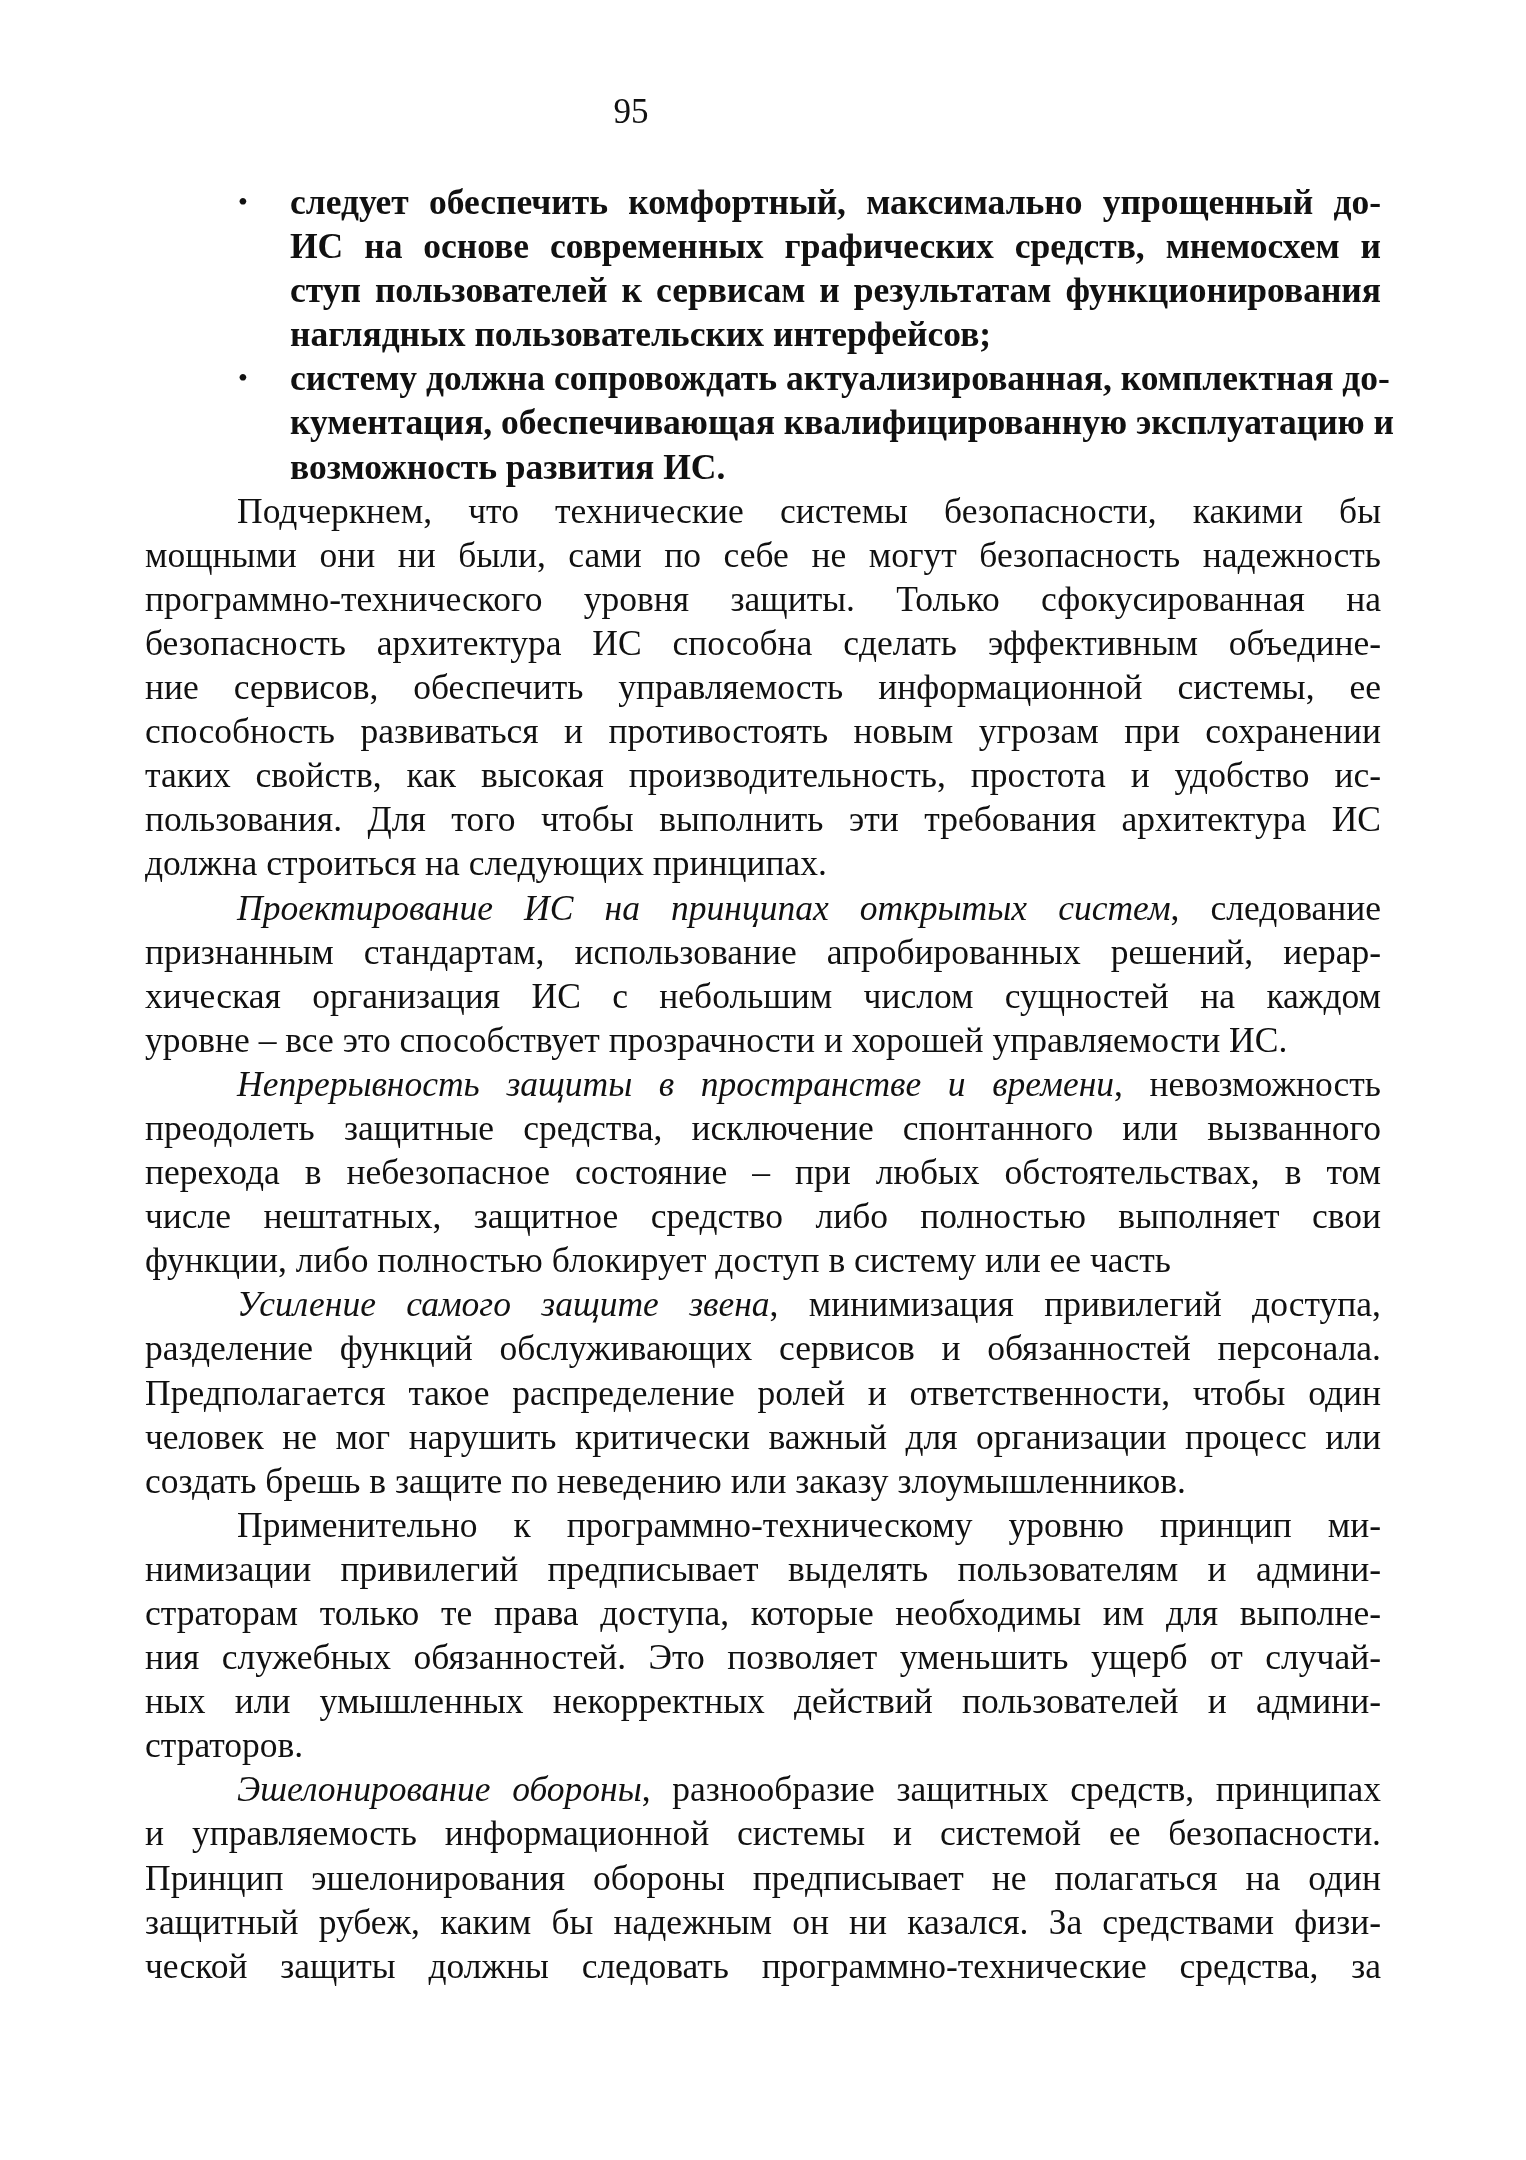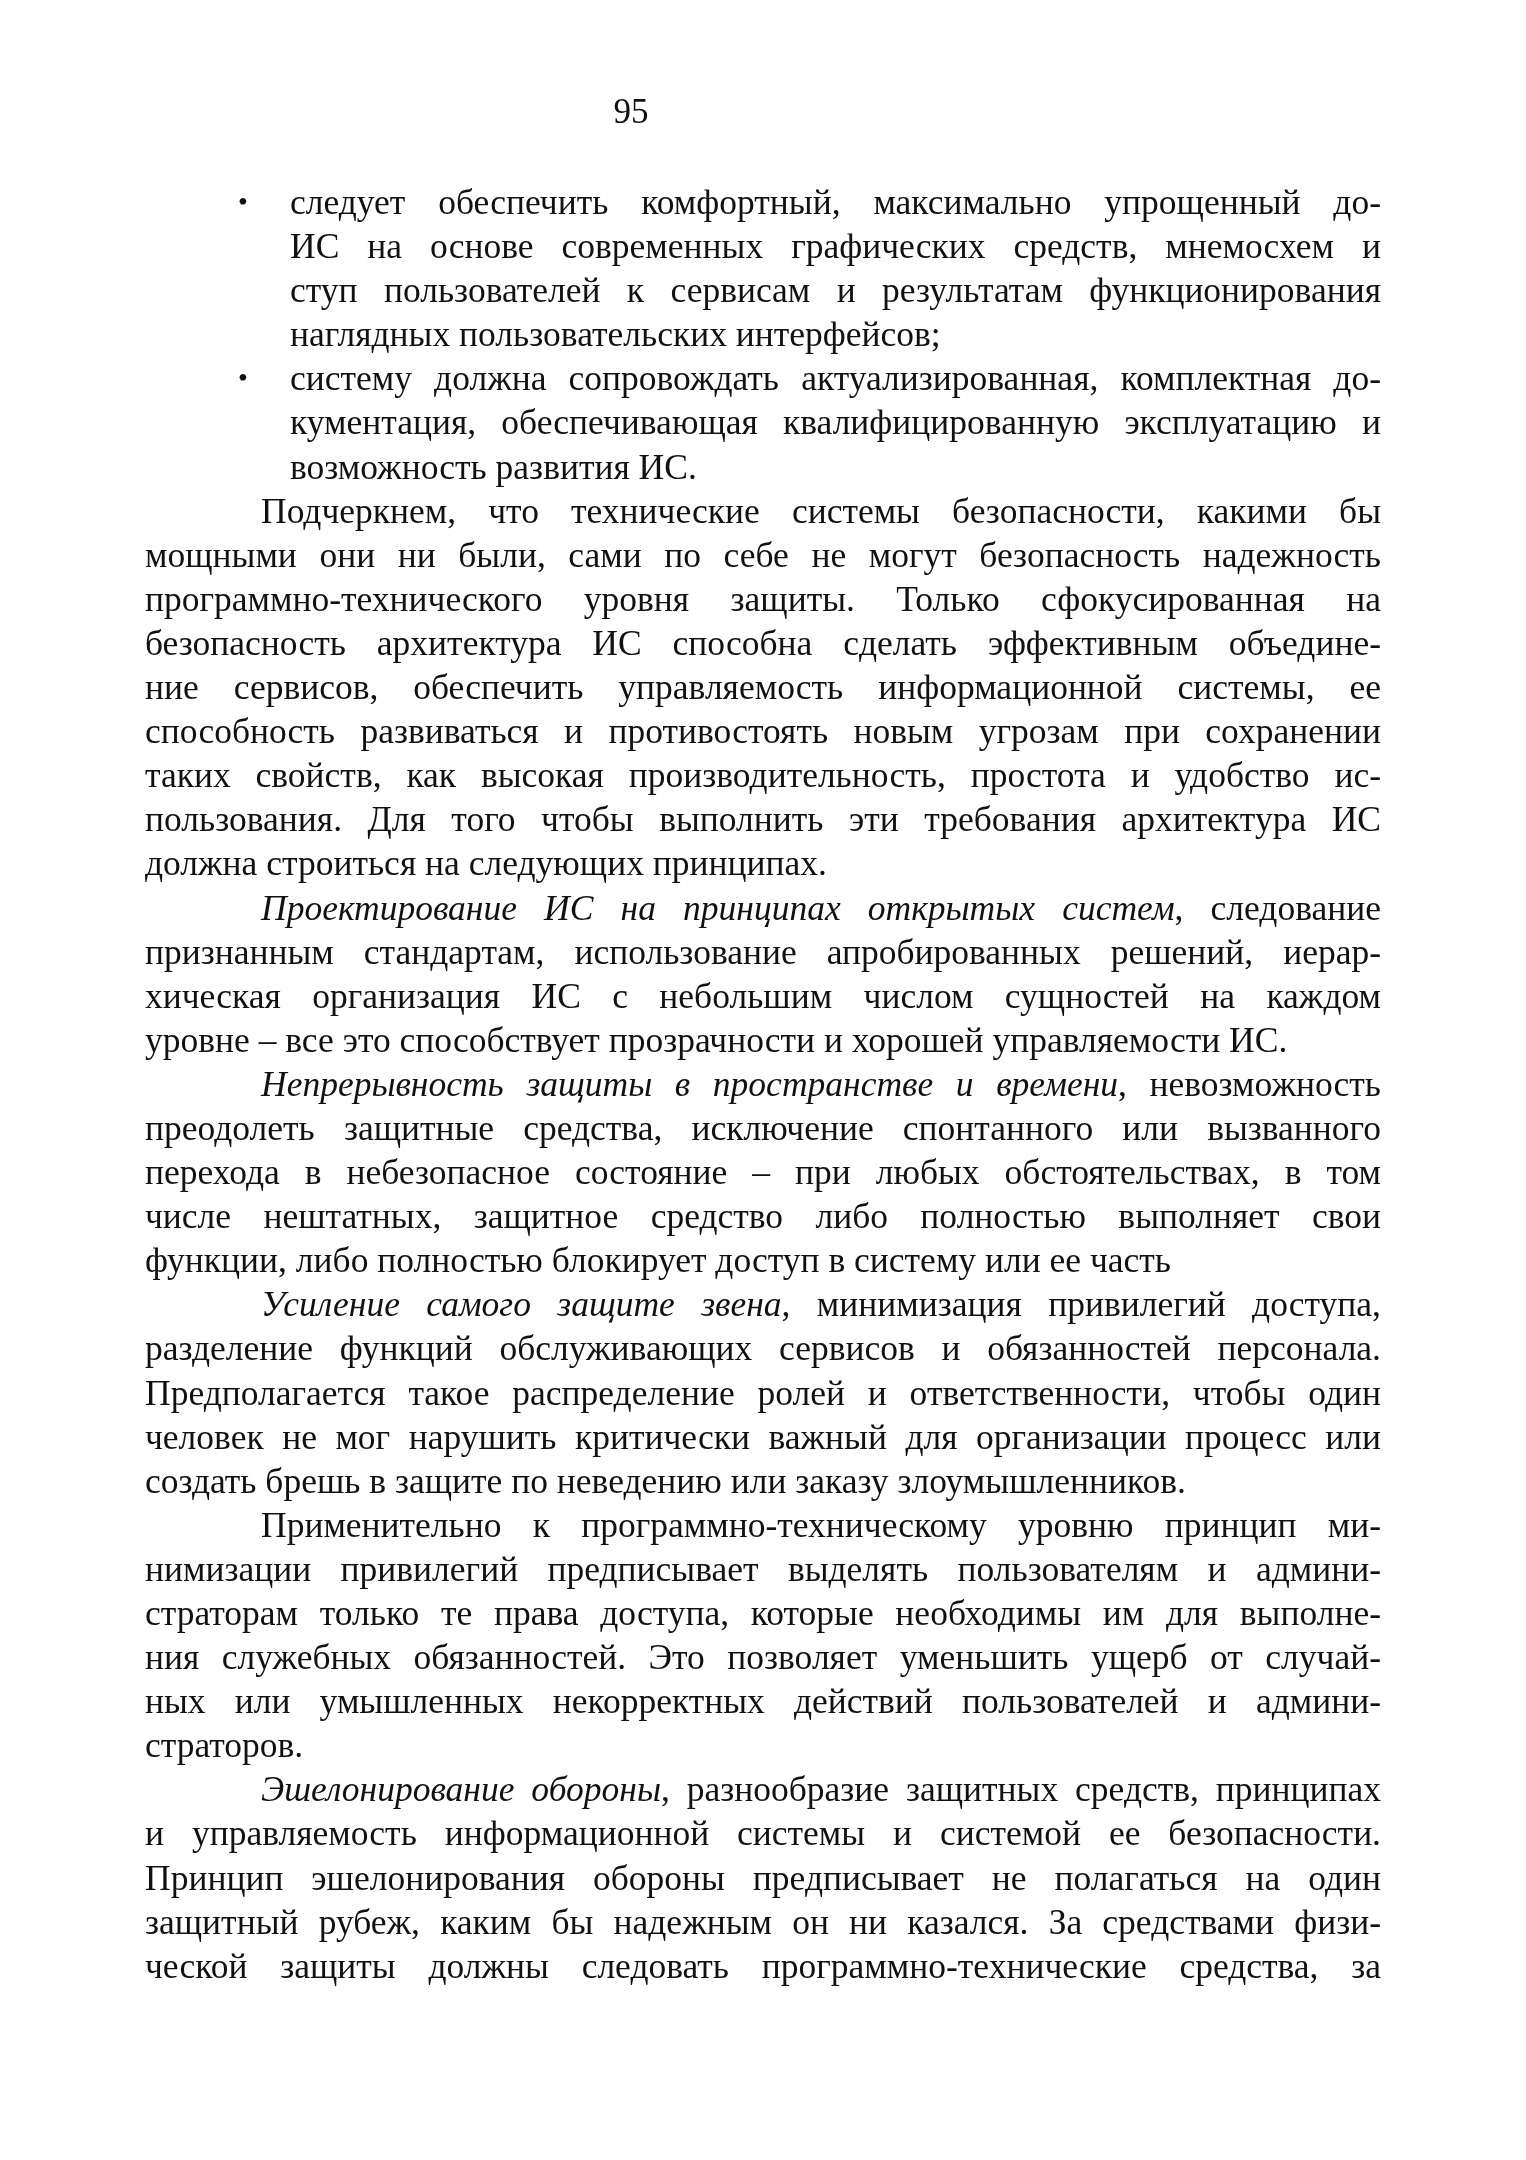--- a/index.html
+++ b/index.html
@@ -42,35 +42,35 @@
   }
   .line.last {
     text-align-last: left;
   }
   .bullet-item {
     position: relative;
     padding-left: 145px;
   }
   .bullet-item .line {
     width: 1091px;
+    font-weight: bold;
   }
   .bullet-marker {
     position: absolute;
     left: 93px;
     top: 0;
     font-size: 28px;
     line-height: 44.1px;
   }
   .para .line.first {
     padding-left: 92px;
     font-family: Liberation Serif, serif;
   }
   .em {
     font-style: italic;
-    margin-left: 24px;
   }
 </style>
 </head>
 <body>
 
 <div class="page-number">95</div>
 
 <div class="content">
 
   <div>

